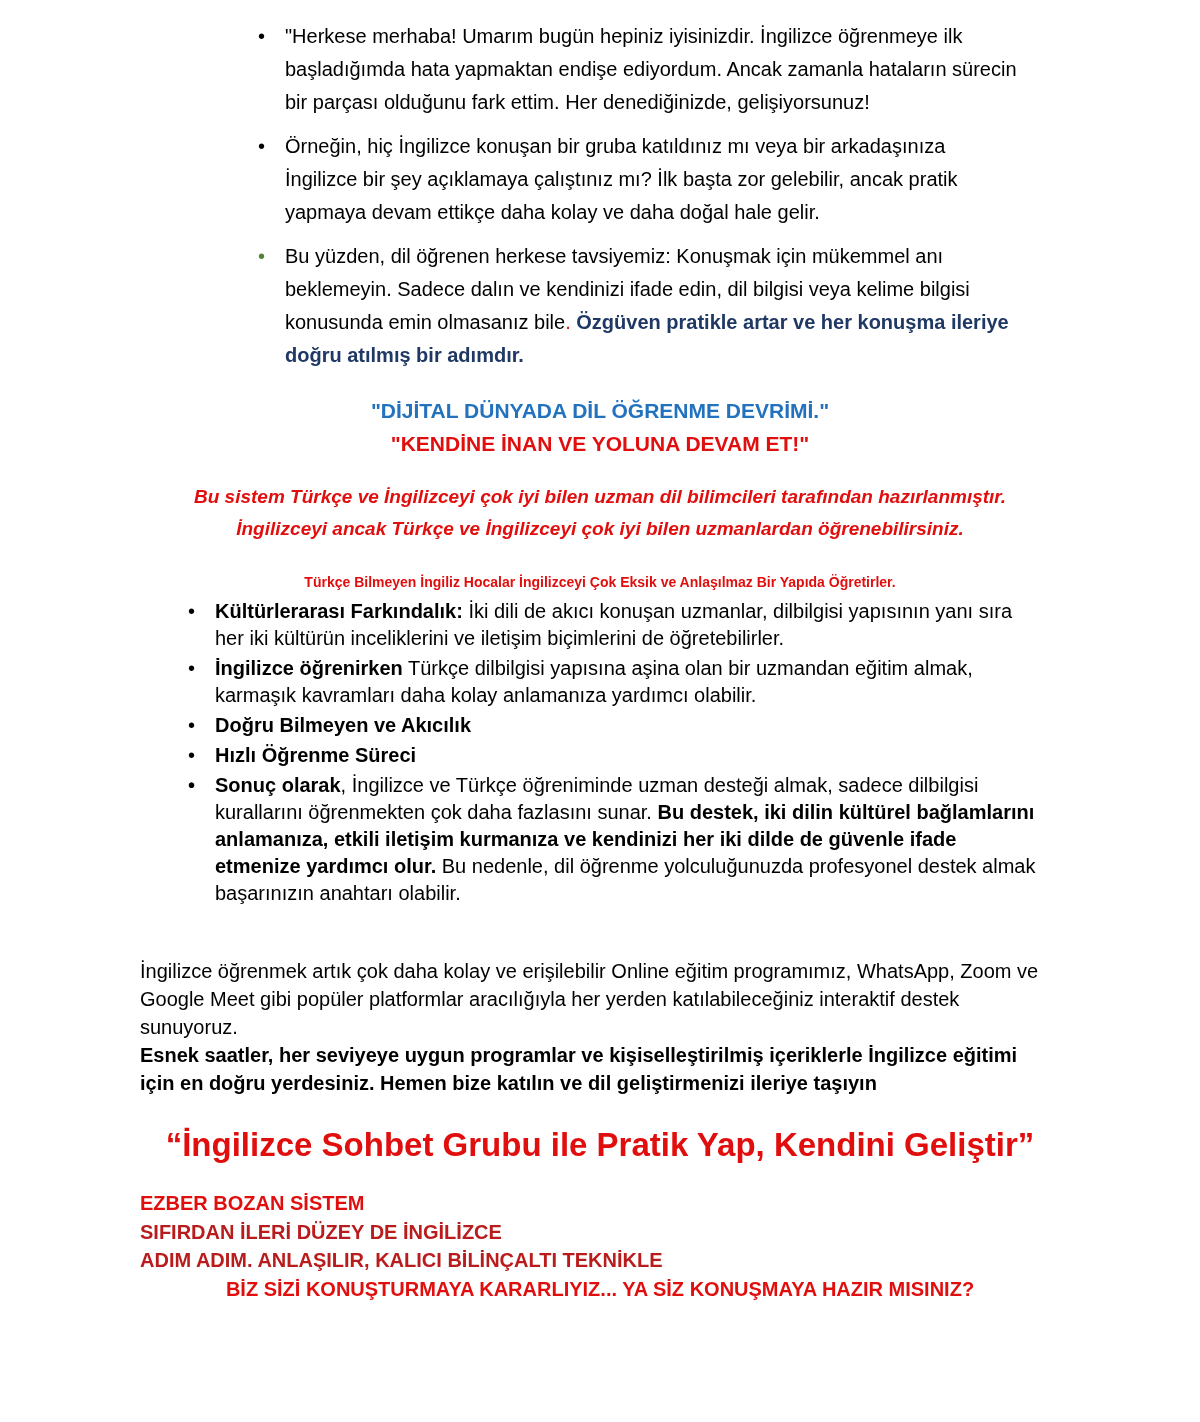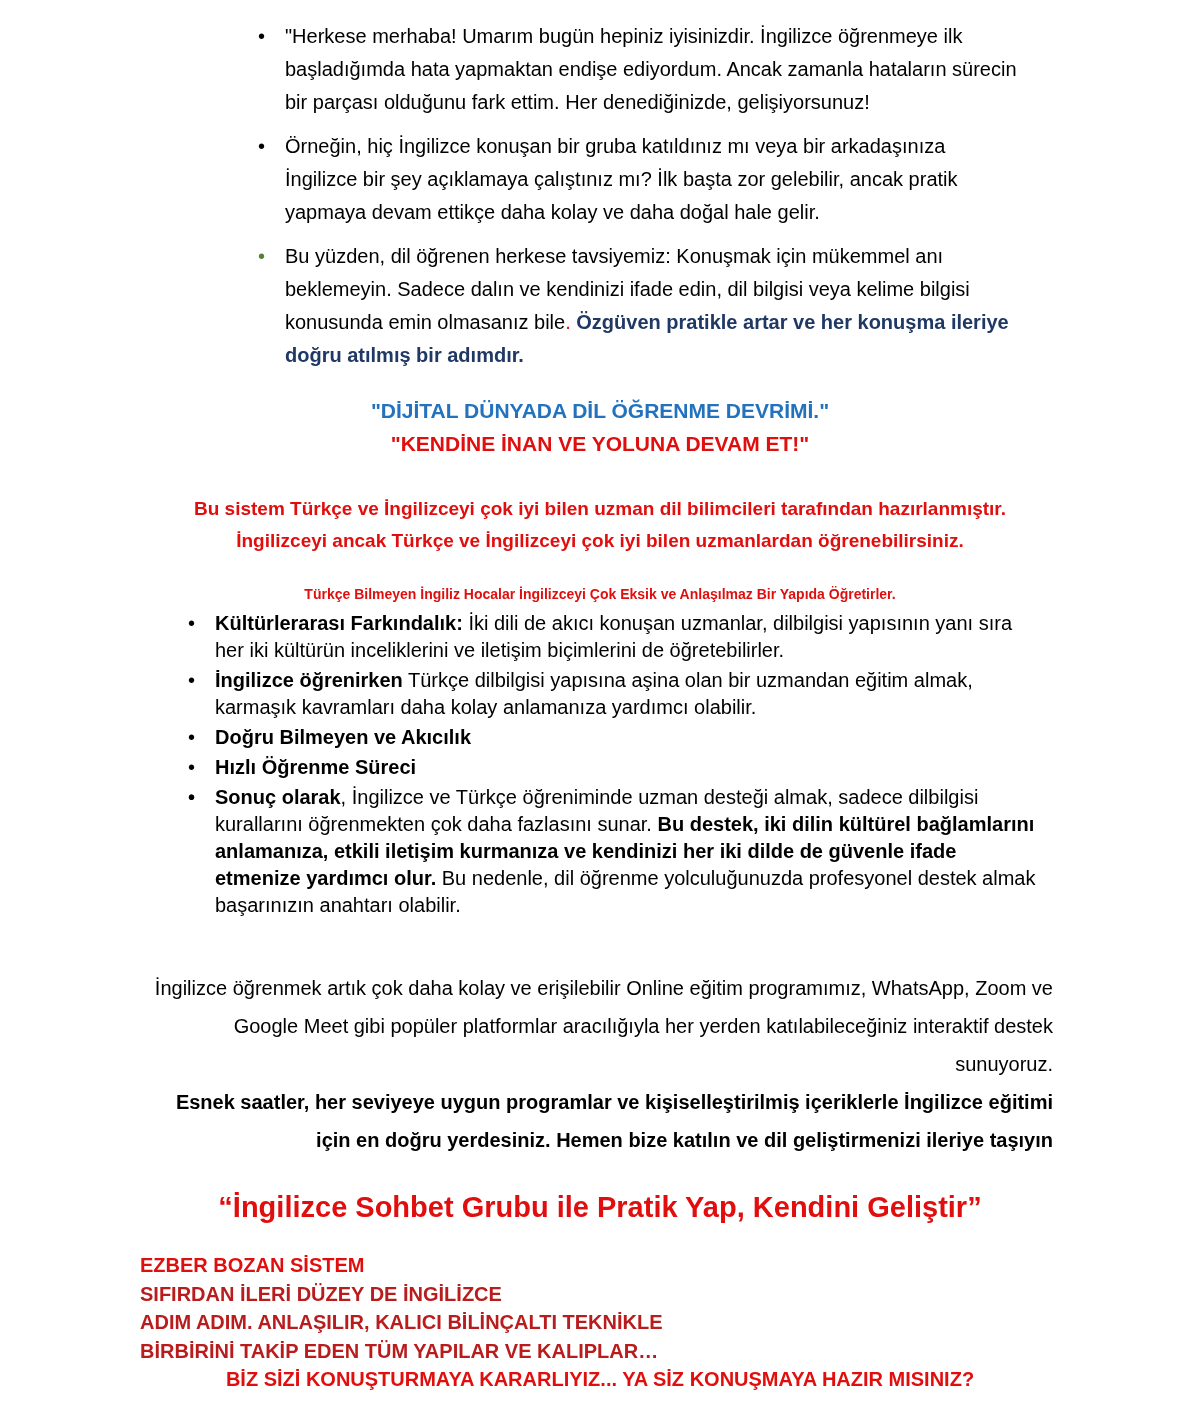--- a/index.html
+++ b/index.html
@@ -21,32 +21,32 @@
   .bullet.green { color: var(--green_bullet); }
 
   ul.top-list { margin-left: 110px; line-height: 33px; }
   ul.top-list li { padding-left: 35px; padding-right: 40px; margin-bottom: 11px; }
 
   .quote { text-align: center; font-weight: bold; line-height: 33px; font-size: 21px; }
   .quote.blue { color: var(--blue); margin-top: 22px; }
   .quote.redq { color: var(--red); }
 
   .red-block { color: var(--red); font-weight: bold; text-align: center;
-               line-height: 32px; margin-top: 33px; font-size: 19px; }
+               line-height: 32px; margin-top: 21px; font-size: 19px; font-style: italic; }
   .red-warning { color: var(--red); font-weight: bold; text-align: center;
                  line-height: 32px; margin-top: 21px; font-size: 14px; }
 
   .benefits-intro { margin: 16px 0 1px 0; line-height: 31px; }
 
   ul.mid-list { margin-left: 40px; line-height: 27px; }
   ul.mid-list li { padding-left: 35px; padding-right: 20px; margin-bottom: 3px; }
 
-  .online-para { margin: 50px 7px 0 0; line-height: 38px; white-space: pre-line; text-align: right; }
+  .online-para { margin: 50px 7px 0 0; line-height: 28px; white-space: pre-line; }
 
-  .big-heading { color: var(--red); font-weight: bold; font-size: 29px;
+  .big-heading { color: var(--red); font-weight: bold; font-size: 33px;
                  text-align: center; margin: 26px 0 0 0; line-height: 44px; }
 
   .footer { margin-top: 22px; line-height: 28.5px; font-weight: bold; }
   .footer .ezber { color: var(--red); }
   .footer .black-line { color: #b91c1c; }
   .footer .red-center { color: var(--red); text-align: center; }
 
   .r-black { font-weight: normal; color: #000000; }
   .r-bold { font-weight: bold; color: #000000; }
   .r-red { color: var(--red); font-weight: normal; }
@@ -111,17 +111,16 @@
 
   <p class="online-para"><span class="r-black">İngilizce öğrenmek artık çok daha kolay ve erişilebilir Online eğitim programımız, WhatsApp, Zoom ve Google Meet gibi popüler platformlar aracılığıyla her yerden katılabileceğiniz interaktif destek sunuyoruz.</span><span class="r-bold">
 Esnek saatler, her seviyeye uygun programlar ve kişiselleştirilmiş içeriklerle İngilizce eğitimi için en doğru yerdesiniz. Hemen bize katılın ve dil geliştirmenizi ileriye taşıyın</span></p>
 
   <h1 class="big-heading">“İngilizce Sohbet Grubu ile Pratik Yap, Kendini Geliştir”</h1>
 
   <div class="footer">
     <div class="ezber">EZBER BOZAN SİSTEM</div>
     <div class="black-line">SIFIRDAN İLERİ DÜZEY DE İNGİLİZCE</div>
     <div class="black-line">ADIM ADIM. ANLAŞILIR, KALICI BİLİNÇALTI TEKNİKLE</div>
-    <div class="black-line">BİRBİRİNİ TAKİP EDEN TÜM YAPILAR VE KALIPLAR…</div>
     <div class="red-center">BİZ SİZİ KONUŞTURMAYA KARARLIYIZ... YA SİZ KONUŞMAYA HAZIR MISINIZ?</div>
   </div>
 
 </div>
 
 </body></html>

